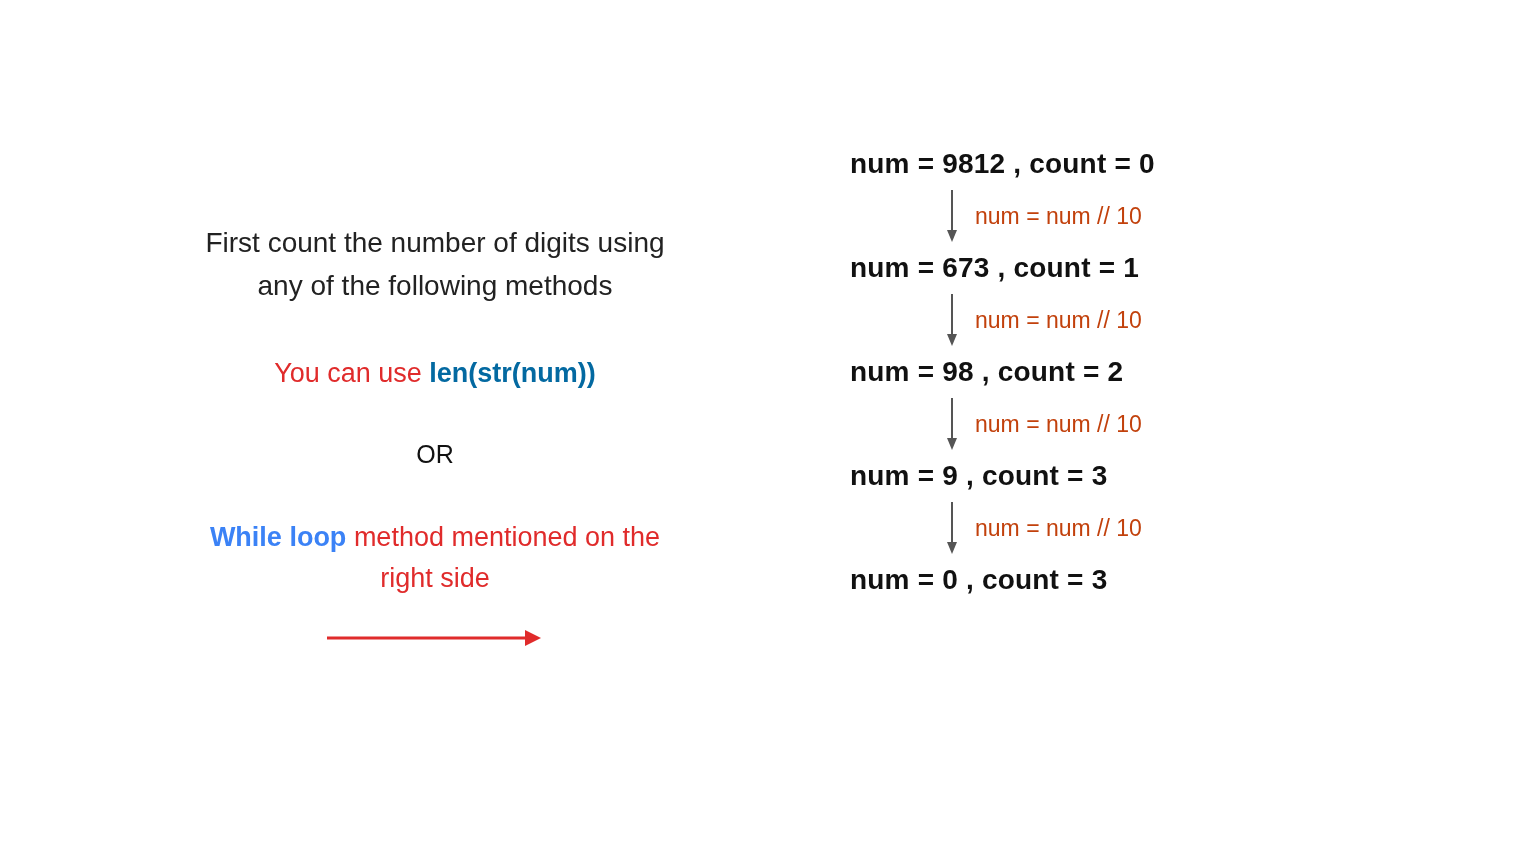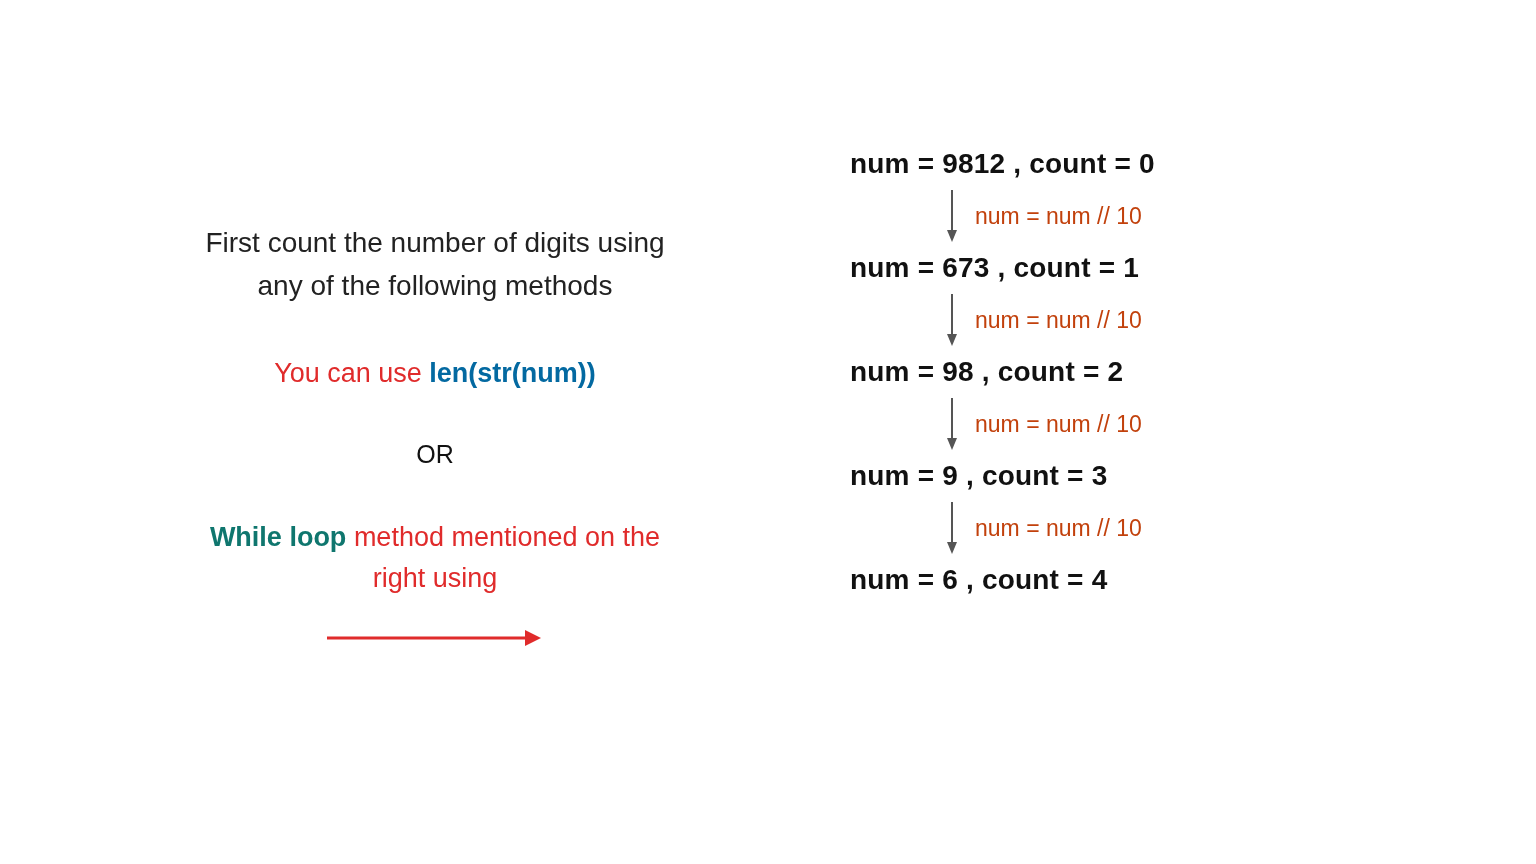--- a/index.html
+++ b/index.html
@@ -57,21 +57,21 @@
   .while-line {
     margin-top: 48px;
     font-size: 27px;
     color: #e02b2b;
     line-height: 1.55;
     width: 500px;
     margin-left: auto;
     margin-right: auto;
   }
   .while-line .accent {
-    color: #0f766e;
+    color: #3b82f6;
     font-weight: bold;
   }
   .arrow-wrap {
     margin-top: 22px;
     display: flex;
     justify-content: center;
   }
 
   
   .right-panel {
@@ -115,21 +115,21 @@
 
     <p class="intro-text">First count the number of digits using any of the following methods</p>
 
     <p class="method-line">
       <span>You can use </span><span class="accent">len(str(num))</span>
     </p>
 
     <p class="or-line">OR</p>
 
     <p class="while-line">
-      <span class="accent">While loop</span><span> method mentioned on the right using</span>
+      <span class="accent">While loop</span><span> method mentioned on the right side</span>
     </p>
 
     <div class="arrow-wrap">
       <svg width="220" height="22" viewBox="0 0 220 22">
         <line x1="2" y1="11" x2="200" y2="11" stroke="#e02b2b" stroke-width="3"></line>
         <polygon points="200,3 216,11 200,19" fill="#e02b2b"></polygon>
       </svg>
     </div>
   </div>
 
@@ -168,16 +168,16 @@
     <div class="state-row">num = 9 , count = 3</div>
 
     <div class="step">
       <svg class="op-arrow" width="14" height="56" viewBox="0 0 14 56">
         <line x1="7" y1="2" x2="7" y2="44" stroke="#555555" stroke-width="2"></line>
         <polygon points="2,42 12,42 7,54" fill="#555555"></polygon>
       </svg>
       <span class="op-label">num = num // 10</span>
     </div>
 
-    <div class="state-row">num = 6 , count = 4</div>
+    <div class="state-row">num = 0 , count = 3</div>
   </div>
 
 </div>
 
 </body></html>

